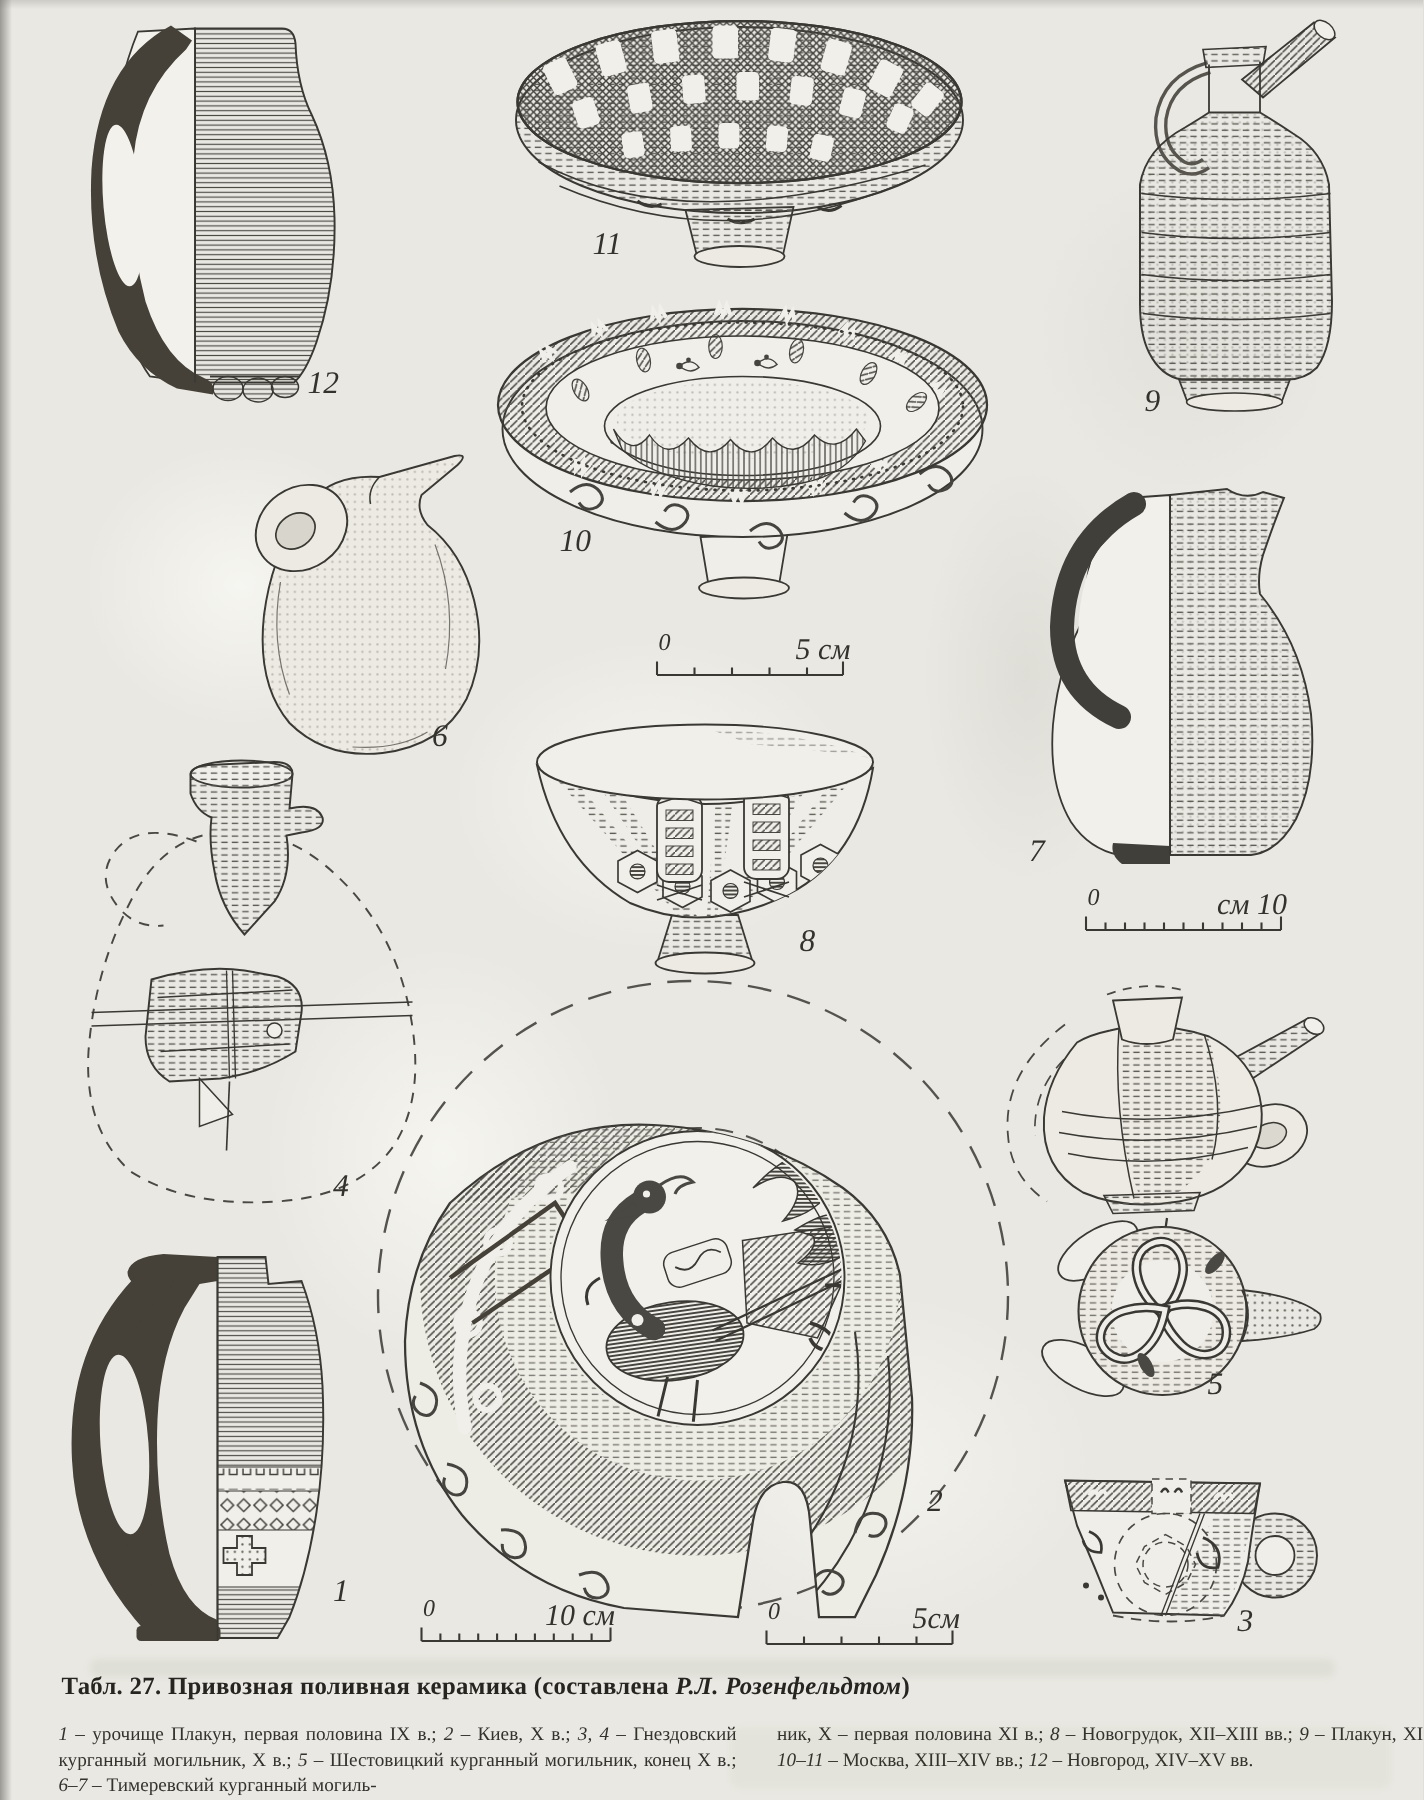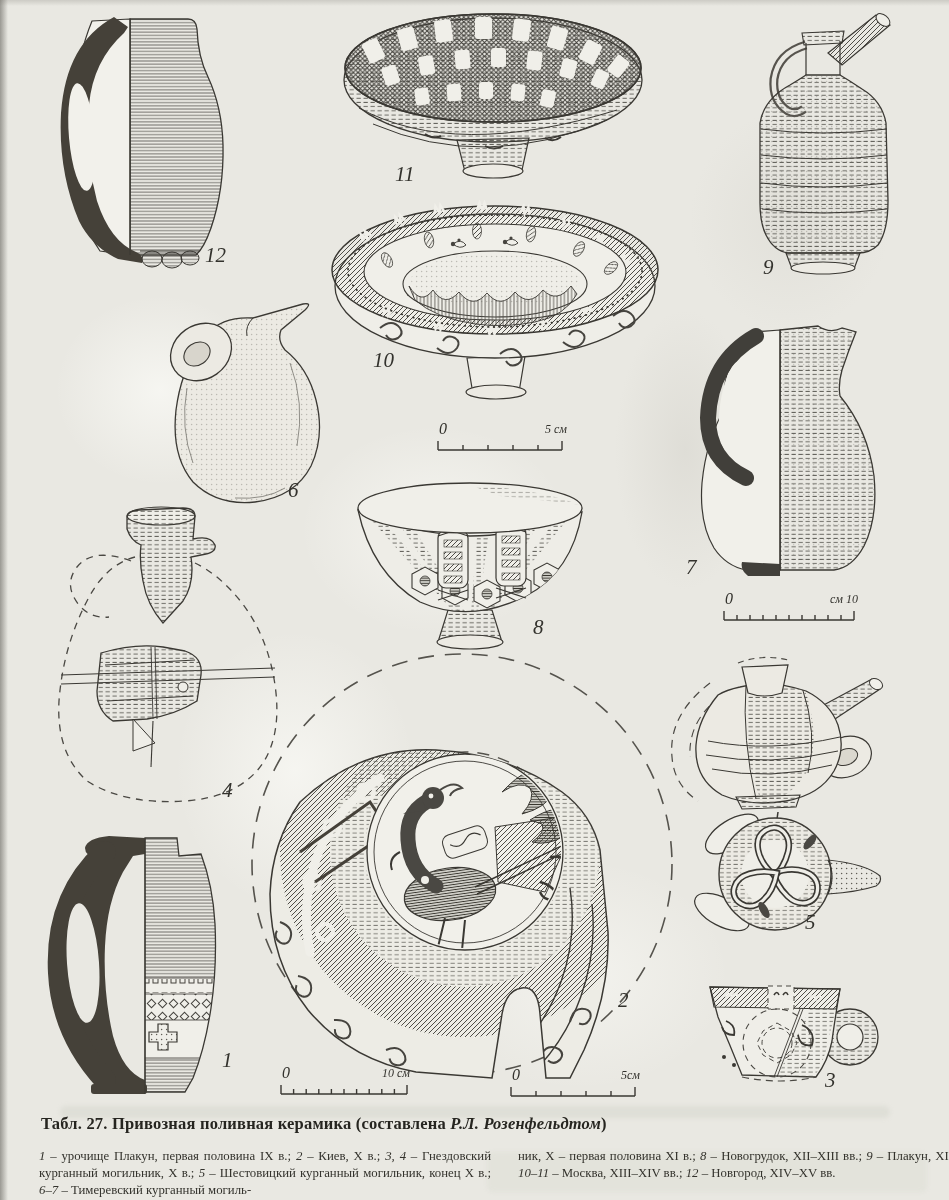--- a/index.html
+++ b/index.html
@@ -19,21 +19,21 @@
     font-size:41px;letter-spacing:1px;color:rgba(199,70,62,.62);
     mix-blend-mode:multiply;z-index:30;
   }
   .fig{position:absolute;z-index:5;}
   .figlabel{
     position:absolute;z-index:12;font-style:italic;font-size:21px;
     color:#33322d;font-family:"Liberation Serif",serif;
   }
   .scalebar{position:absolute;z-index:12;height:32px;}
   .scalebar .sb0{position:absolute;left:2px;top:0;font-style:italic;font-size:16px;color:#33322d;}
-  .scalebar .sbe{position:absolute;right:0;top:2px;font-style:italic;font-size:12px;color:#33322d;}
+  .scalebar .sbe{position:absolute;right:0;top:2px;font-style:italic;font-size:20px;color:#33322d;}
   .scalebar svg{position:absolute;left:0;bottom:0;}
   .scalebar path{stroke:#3a3833;stroke-width:1.4;fill:none;}
   .caption{position:absolute;left:0;top:1114px;width:949px;z-index:20;margin-left:31px;}
   .plate-title{
     padding-left:10px;font-size:16.5px;font-weight:bold;line-height:1.2;
     color:#262520;letter-spacing:.2px;
   }
   .plate-title .it{font-style:italic;}
   .legend{position:absolute;top:34px;left:0;width:949px;font-size:12.8px;line-height:1.32;color:#33322c;}
   .legend-col{position:absolute;top:0;text-align:justify;}
@@ -217,21 +217,21 @@
             <rect x="112" y="76" width="14" height="17" rx="3" transform="rotate(-3 119 84)"></rect>
             <rect x="144" y="74" width="14" height="17" rx="3"></rect>
             <rect x="176" y="76" width="14" height="17" rx="3" transform="rotate(5 183 84)"></rect>
             <rect x="206" y="82" width="14" height="17" rx="3" transform="rotate(12 213 90)"></rect>
           </g>
         </g>
         <ellipse cx="158" cy="60" rx="148" ry="54" fill="none" stroke="#3a3833" stroke-width="1.5"></ellipse>
       </g>
     </svg>
   </div>
-  <div class="figlabel" style="left:395px;top:162px">11</div>
+  <div class="figlabel" style="left:395px;top:150px">11</div>
 
   <div class="fig" style="left:325px;top:200px;width:340px;height:215px">
     <svg width="340" height="215" viewBox="0 0 340 215">
       <g>
         <path d="M142 158 L200 156 L194 192 L148 194 Z" fill="#efeee8" stroke="#3a3833" stroke-width="1.2"></path>
         <ellipse cx="171" cy="192" rx="30" ry="7" fill="#eceae3" stroke="#3a3833" stroke-width="1.2"></ellipse>
         <ellipse cx="170" cy="86" rx="160" ry="72" fill="#efeee8" stroke="#3a3833" stroke-width="1.3"></ellipse>
         <use href="#curl" transform="translate(55 128)"></use>
         <use href="#curl" transform="translate(112 148) scale(1,-1)"></use>
         <use href="#curl" transform="translate(175 154)"></use>

